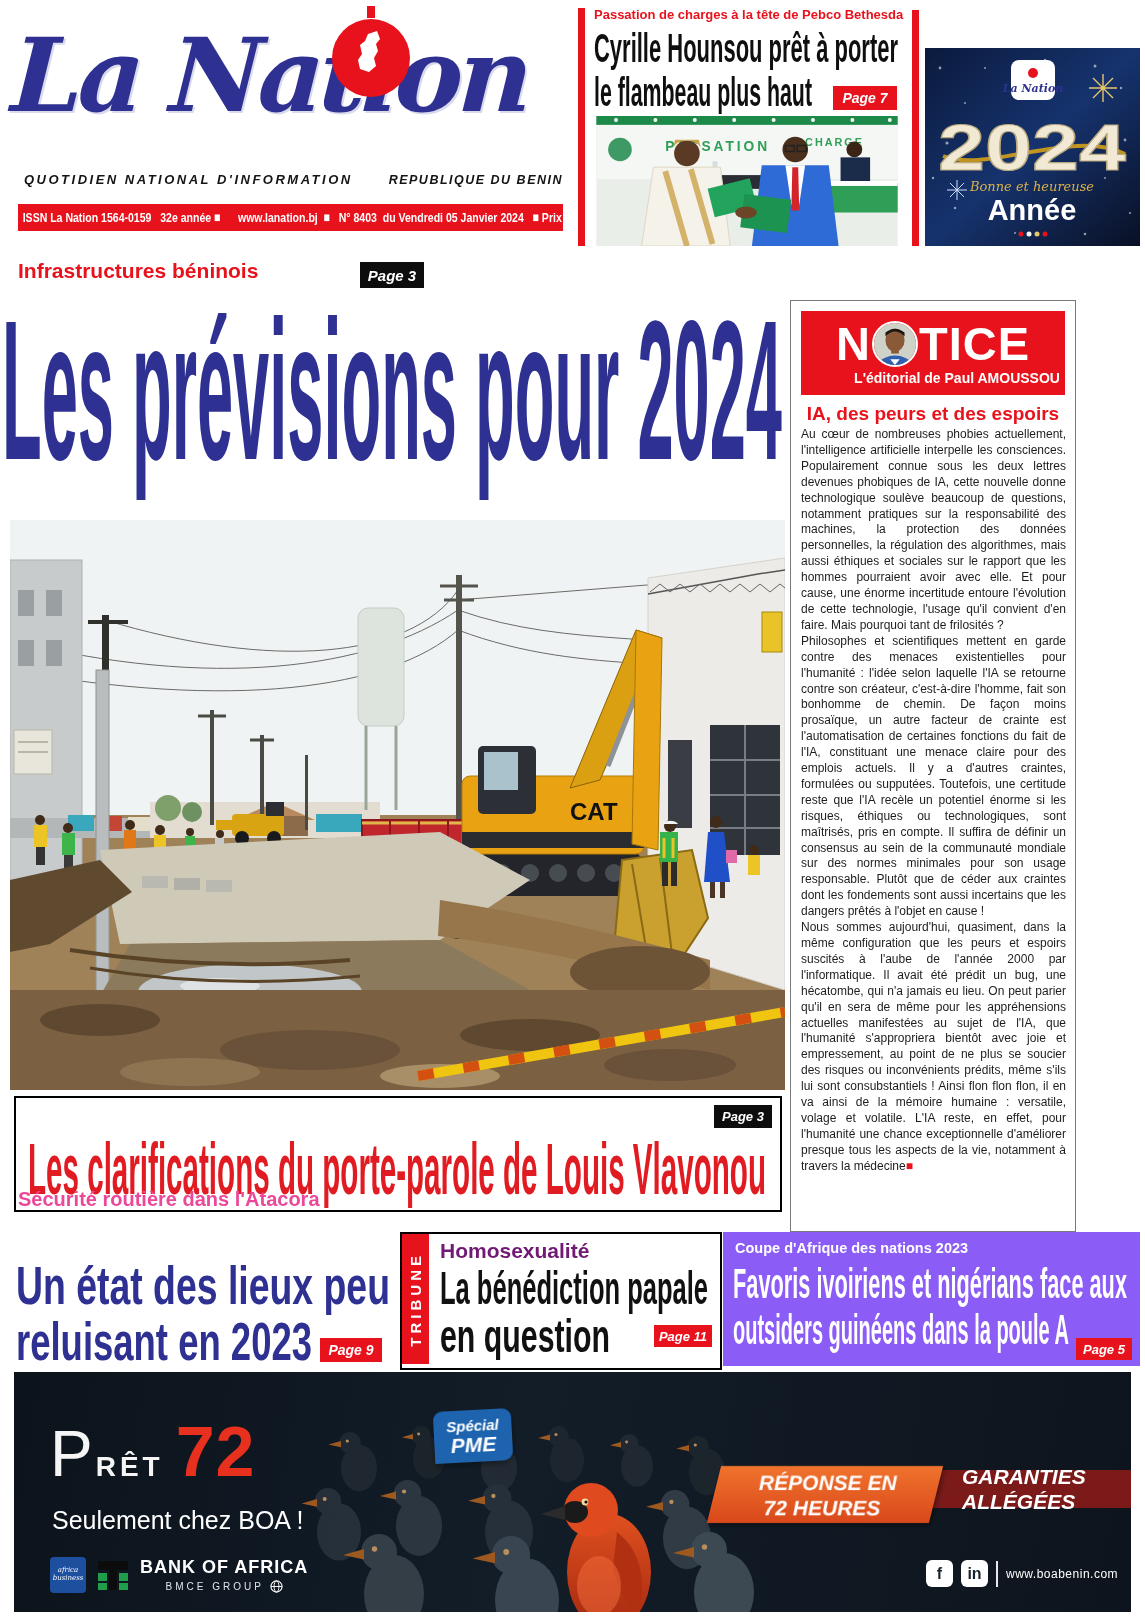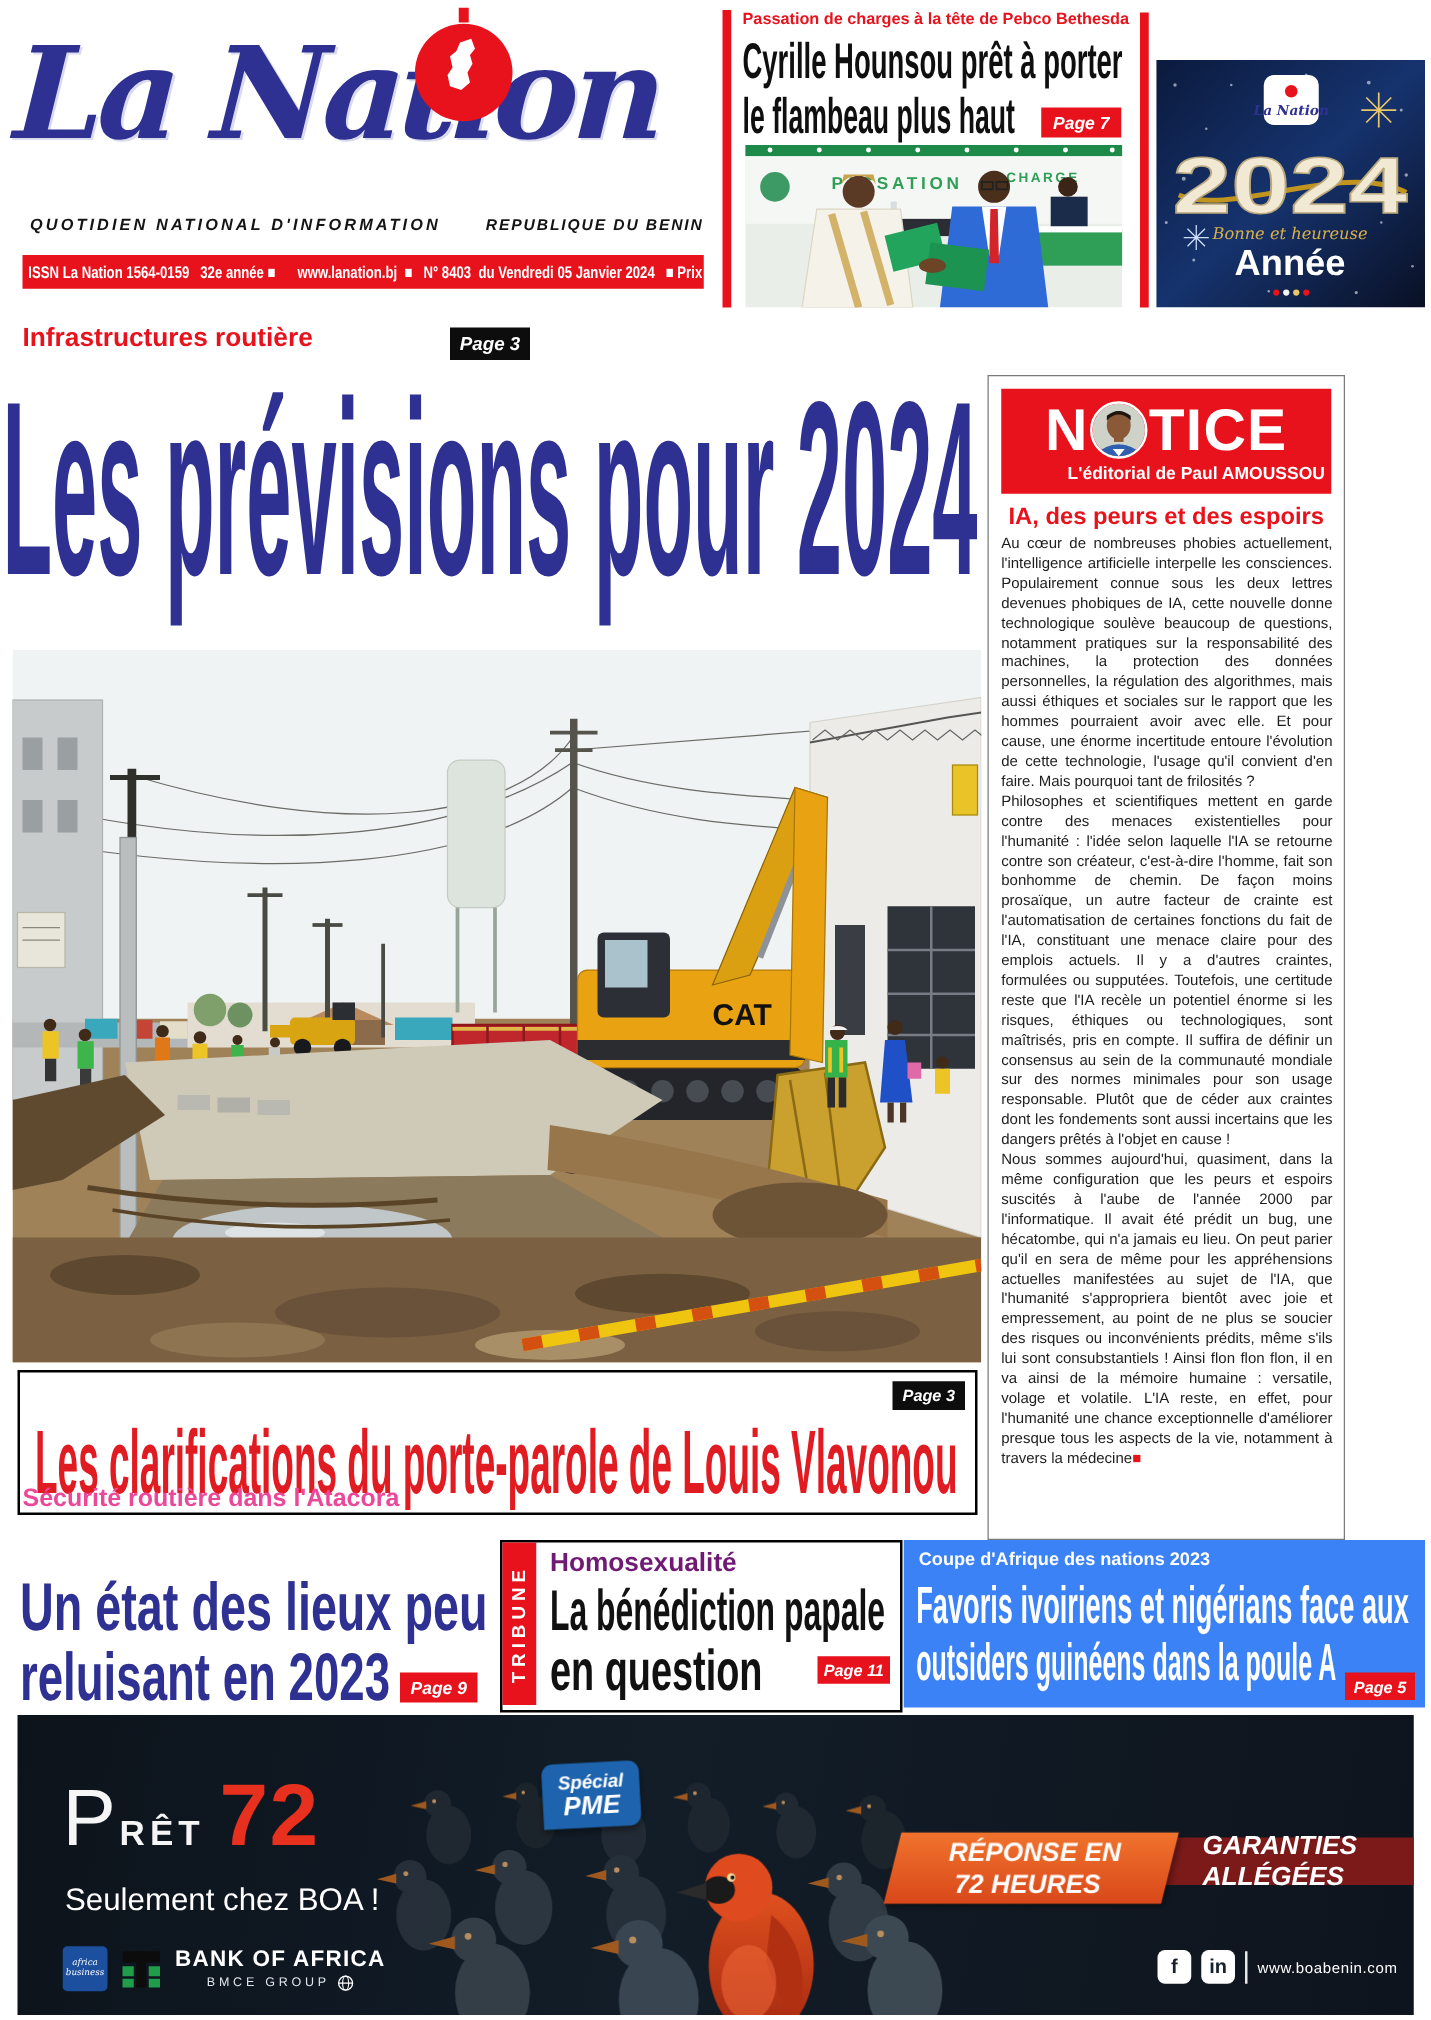--- a/index.html
+++ b/index.html
@@ -68,21 +68,21 @@
   #atacora-headline{left:14px;top:1258px;}
   #badge-page9{left:320px;top:1338px;width:62px;height:24px;}
   #tribune-box{left:400px;top:1232px;width:318px;height:134px;border:2px solid #000;background:#fff;}
   #tribune-bar{position:absolute;left:0;top:0;width:27px;height:130px;background:#e8121c;
     display:flex;align-items:center;justify-content:center;}
   #tribune-bar span{writing-mode:vertical-rl;transform:rotate(180deg);color:#fff;
     font-weight:bold;font-size:15px;letter-spacing:4px;}
   #tribune-kicker{position:absolute;left:38px;top:5px;font-size:21px;font-weight:bold;color:#701a75;}
   #tribune-headline{position:absolute;left:36px;top:30px;}
   #badge-page11{position:absolute;right:8px;bottom:21px;width:58px;height:22px;font-size:13px;}
-  #can-box{left:723px;top:1232px;width:417px;height:134px;background:#3b82f6;}
+  #can-box{left:723px;top:1232px;width:417px;height:134px;background:#8b5cf6;}
   #can-kicker{position:absolute;left:12px;top:8px;font-size:14.5px;font-weight:bold;color:#fff;}
   #can-headline{position:absolute;left:6px;top:28px;}
   #badge-page5{position:absolute;right:8px;bottom:6px;width:56px;height:22px;font-size:13px;}
 
   
   #ad{left:14px;top:1372px;width:1117px;height:240px;overflow:hidden;
       background:linear-gradient(100deg,#0c131b 0%,#121d28 45%,#0e141d 100%);}
   #ad-birds{position:absolute;left:285px;top:0;}
   #ad-product{position:absolute;left:36px;top:40px;display:flex;align-items:baseline;color:#f5f5f5;}
   #ad-product .p{font-size:64px;letter-spacing:3px;font-weight:400;}
@@ -237,21 +237,21 @@
     <text x="107" y="143" text-anchor="middle" font-family="DejaVu Serif, serif" font-style="italic" font-size="13" fill="#d8b04a">Bonne et heureuse</text>
     <text x="107" y="172" text-anchor="middle" font-family="Liberation Sans, sans-serif" font-weight="bold" font-size="29" fill="#ffffff">Année</text>
     <g>
       <circle cx="96" cy="186" r="2.5" fill="#e8121c"></circle>
         <circle cx="104" cy="186" r="2.5" fill="#f4f4f4"></circle>
       <circle cx="112" cy="186" r="2.5" fill="#e8c66a"></circle>
         <circle cx="120" cy="186" r="2.5" fill="#e8121c"></circle>
     </g>
   </svg>
 
-  <div class="abs" id="main-kicker">Infrastructures routière</div>
+  <div class="abs" id="main-kicker">Infrastructures béninois</div>
   <div class="abs badge badge-black" id="badge-page3-main">Page 3</div>
 
   <svg class="abs" id="main-headline" width="786" height="208" viewBox="0 0 786 208">
     <g transform="scale(1,1.18)">
       <text x="2" y="140" font-family="Liberation Sans, sans-serif" font-weight="bold" font-size="168" fill="#2e3192" textLength="780" lengthAdjust="spacingAndGlyphs">Les prévisions pour 2024</text>
     </g>
   </svg>
 
   <svg class="abs" id="main-photo" width="775" height="570" viewBox="0 0 775 570">
     <rect width="775" height="300" fill="#f0f3f4"></rect>

